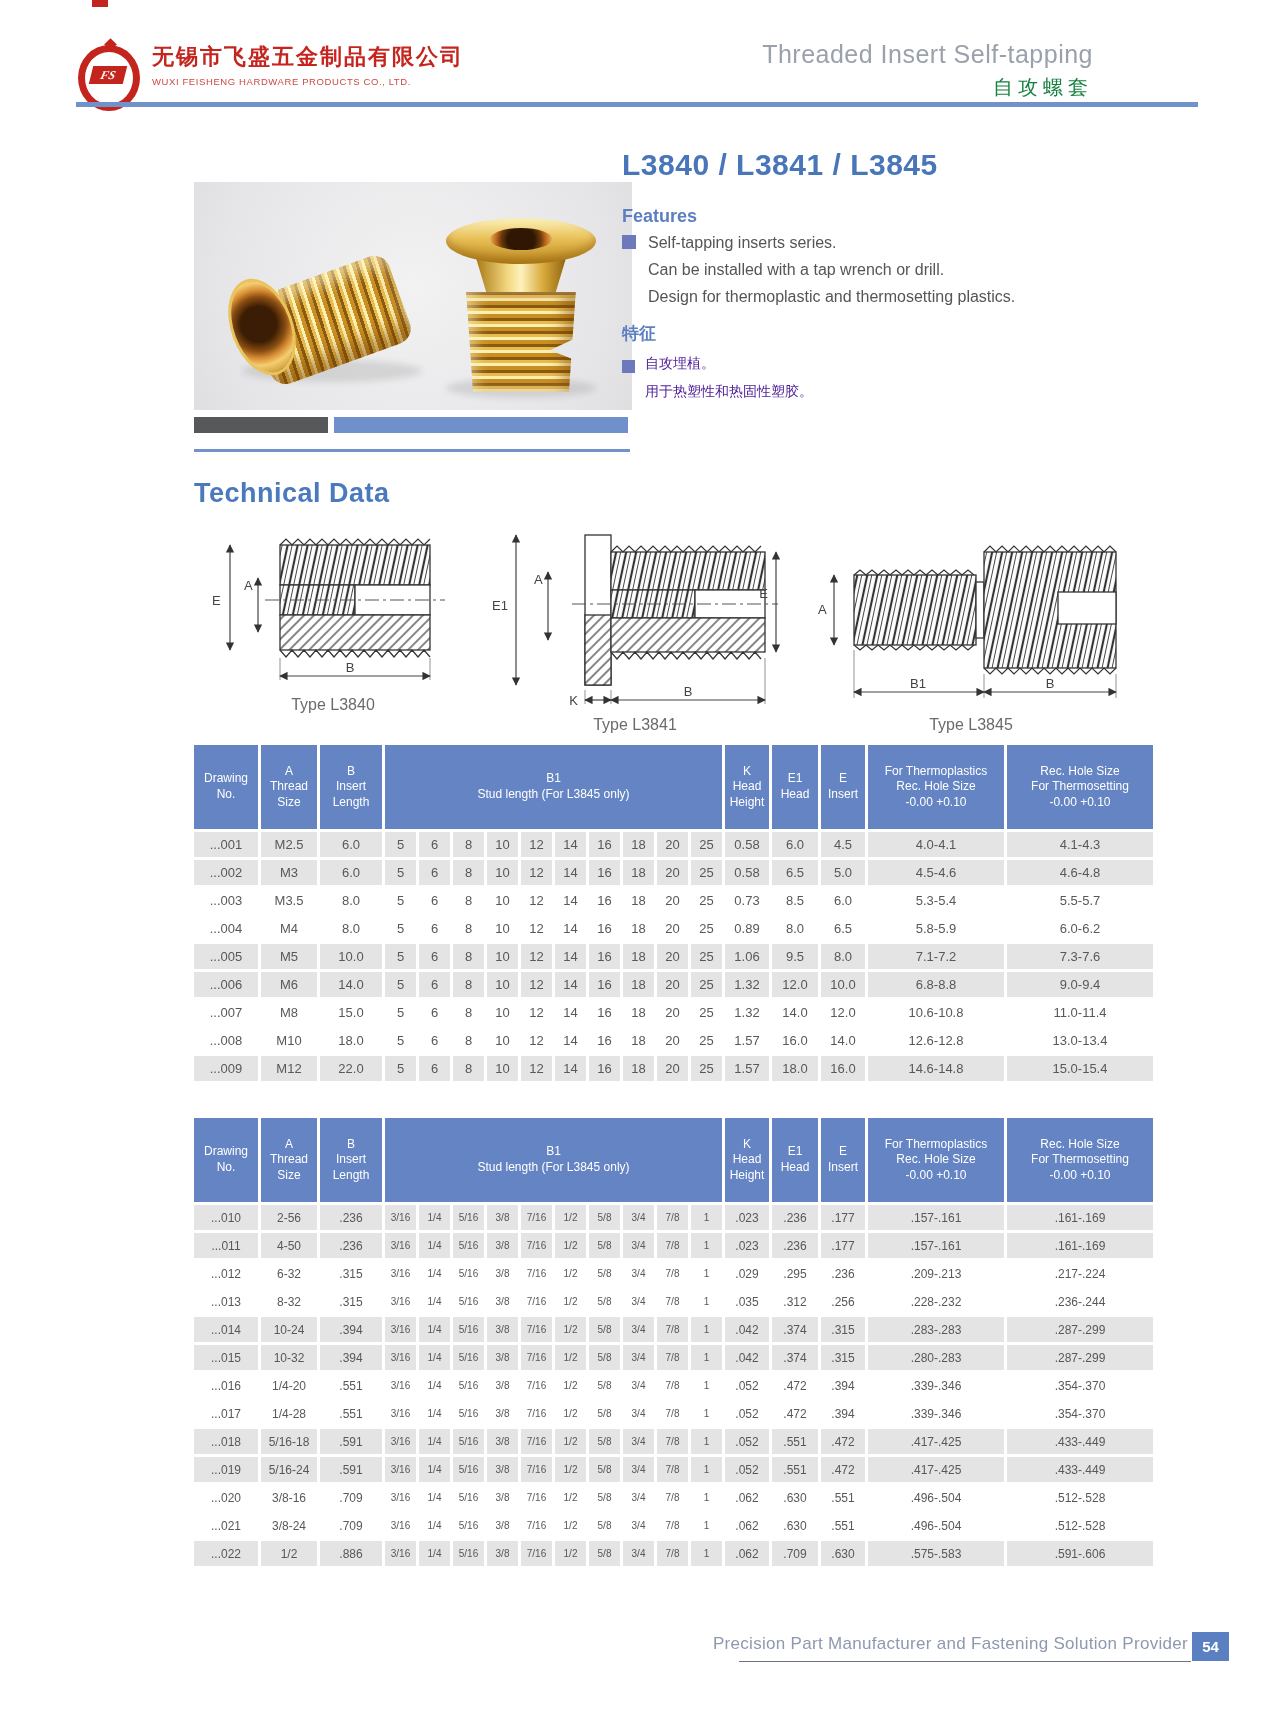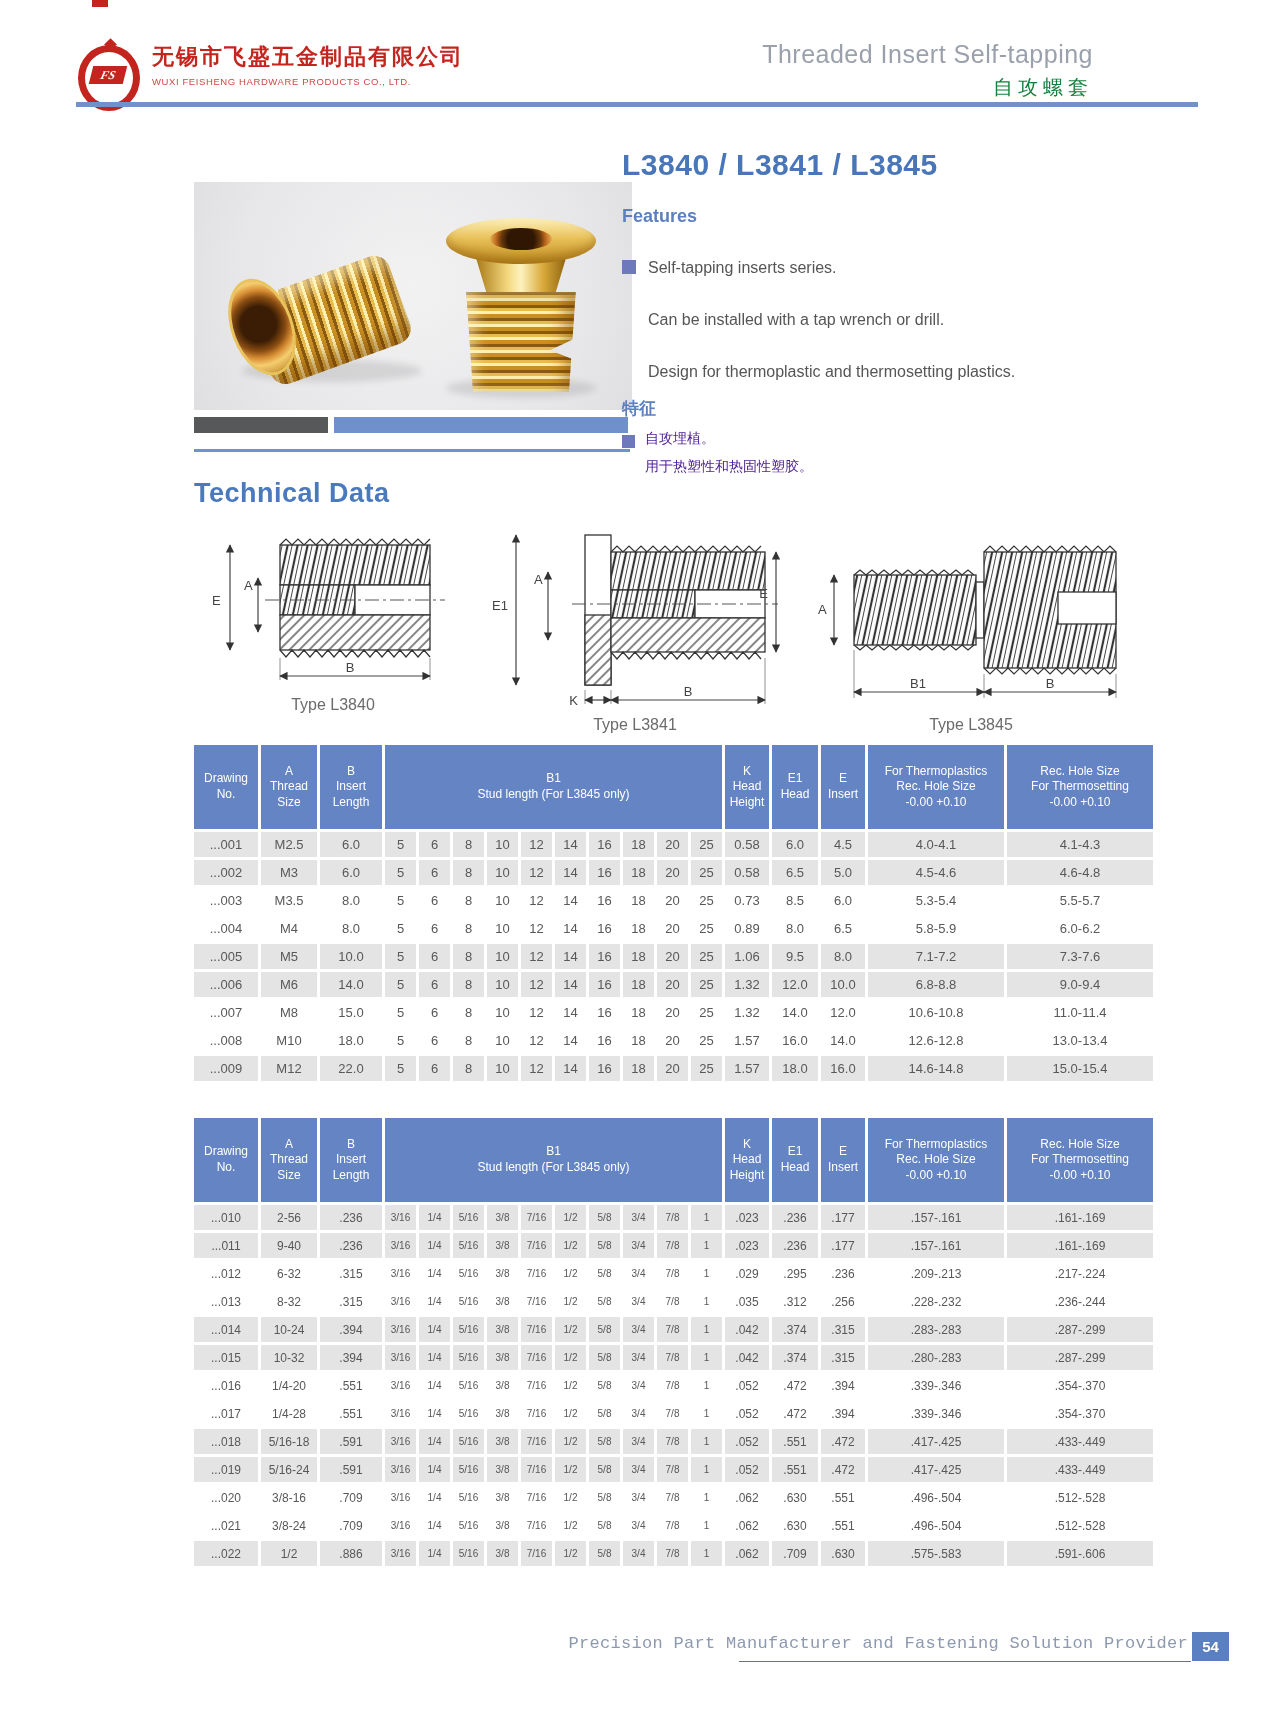--- a/index.html
+++ b/index.html
@@ -46,21 +46,21 @@
   .ins-notch{position:absolute;left:104px;top:118px;width:30px;height:26px;background:#e7e7e9;
     clip-path:polygon(100% 0,100% 100%,0 55%);}
   .bar-dark{position:absolute;left:194px;top:417px;width:134px;height:16px;background:#57585a;}
   .bar-blue{position:absolute;left:334px;top:417px;width:294px;height:16px;background:#7090cb;}
   .photo-rule{position:absolute;left:194px;top:449px;width:436px;height:3px;background:#7292cb;}
 
   
   .features{position:absolute;left:622px;top:148px;width:520px;}
   .model-title{font-size:30px;font-weight:bold;color:#4876b8;letter-spacing:.5px;}
   .feat-head{margin-top:24px;font-size:18px;font-weight:bold;color:#5b7fc0;}
-  .feat-line{margin-top:30px;font-size:16px;color:#555;display:flex;align-items:flex-start;line-height:22px;}
+  .feat-line{margin-top:5px;font-size:16px;color:#555;display:flex;align-items:flex-start;line-height:22px;}
   .bullet{flex:0 0 14px;width:14px;height:14px;background:#6d79bb;margin:3px 12px 0 0;}
   .bullet.ghost{background:transparent;}
   .feat-head-cn{margin-top:14px;font-size:17px;font-weight:bold;color:#5b7fc0;}
   .feat-line-cn{margin-top:9px;font-size:14px;color:#4c1d95;display:flex;align-items:flex-end;line-height:19px;}
   .feat-line-cn .bullet{flex:0 0 13px;width:13px;height:13px;margin:2px 10px 0 0;}
 
   
   .tech-title{position:absolute;left:194px;top:478px;font-size:27px;font-weight:800;color:#4b79bd;letter-spacing:.5px;}
   .drawings{position:absolute;left:194px;top:520px;width:980px;height:205px;}
   .fig{position:absolute;top:0;text-align:center;}
@@ -79,21 +79,21 @@
   .t-imperial{left:194px;top:1118px;}
   .th{background:#6484c3;color:#fff;display:flex;align-items:center;justify-content:center;
     text-align:center;white-space:pre-line;font-size:12px;line-height:1.3;height:84px;}
   .b1span{grid-column:span 10;}
   .td{height:25px;display:flex;align-items:center;justify-content:center;font-size:13px;color:#58585a;background:#fff;}
   .td.shade{background:#e4e4e4;}
   .t-imperial .td{font-size:12px;}
   .t-imperial .td.stud{font-size:10px;}
 
   
-  .footer-tagline{position:absolute;top:1634px;right:88px;font-size:17px;color:#8d99ae;letter-spacing:.3px;font-family:Liberation Mono, monospace;}
+  .footer-tagline{position:absolute;top:1634px;right:88px;font-size:17px;color:#8d99ae;letter-spacing:.3px;}
   .footer-line{position:absolute;left:739px;top:1661px;width:452px;height:1px;background:#6b7486;}
   .page-num{position:absolute;left:1192px;top:1632px;width:37px;height:29px;background:#5b80c1;
     display:flex;align-items:center;justify-content:center;color:#fff;font-weight:bold;font-size:15px;}
 </style>
 </head>
 <body>
 
 <div class="page">
 
   <div class="print-mark"></div>
@@ -473,21 +473,21 @@
       <div class="td stud shade">5/8</div>
       <div class="td stud shade">3/4</div>
       <div class="td stud shade">7/8</div>
       <div class="td stud shade">1</div>
       <div class="td shade">.023</div>
       <div class="td shade">.236</div>
       <div class="td shade">.177</div>
       <div class="td shade">.157-.161</div>
       <div class="td shade">.161-.169</div>
       <div class="td shade">...011</div>
-      <div class="td shade">9-40</div>
+      <div class="td shade">4-50</div>
       <div class="td shade">.236</div>
       <div class="td stud shade">3/16</div>
       <div class="td stud shade">1/4</div>
       <div class="td stud shade">5/16</div>
       <div class="td stud shade">3/8</div>
       <div class="td stud shade">7/16</div>
       <div class="td stud shade">1/2</div>
       <div class="td stud shade">5/8</div>
       <div class="td stud shade">3/4</div>
       <div class="td stud shade">7/8</div>

